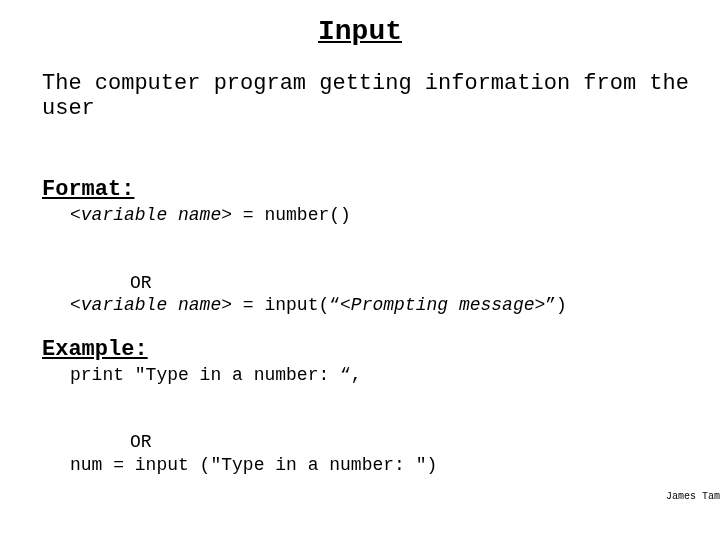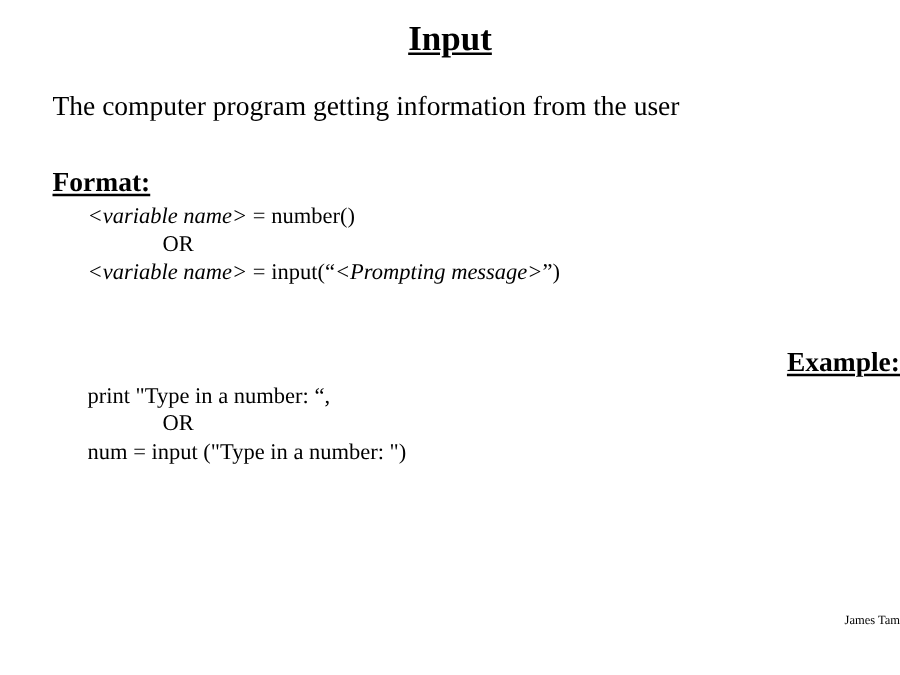--- a/index.html
+++ b/index.html
@@ -10,50 +10,52 @@
     background: #ffffff;
     font-family: "Times New Roman", Times, serif;
     color: #000000;
     position: relative;
   }
   .slide {
     width: 720px;
     height: 508px;
     position: relative;
     box-sizing: border-box;
+    font-family: Liberation Mono, monospace;
   }
   .title {
     text-align: center;
     font-size: 28px;
     font-weight: bold;
     text-decoration: underline;
     padding-top: 16px;
   }
   .tagline {
     font-size: 22px;
     margin-left: 42px;
     margin-top: 24px;
   }
   .section-label {
     font-size: 22px;
     font-weight: bold;
     text-decoration: underline;
     margin-left: 42px;
   }
-  .format-label { margin-top: 35px; }
-  .example-label { margin-top: 48px; text-align: right; }
+  .format-label { margin-top: 56px; }
+  .example-label { margin-top: 20px; }
   .code-block {
     font-size: 18px;
     line-height: 1.25;
     margin-left: 70px;
     margin-top: 2px;
   }
   .code-block .or {
     margin-left: 60px;
     font-style: normal;
+    margin-top: 45px;
   }
   .italic { font-style: italic; text-align: center; }
   .footer {
     position: absolute;
     right: 0;
     bottom: 6px;
     font-size: 10px;
   }
 </style>
 </head>

